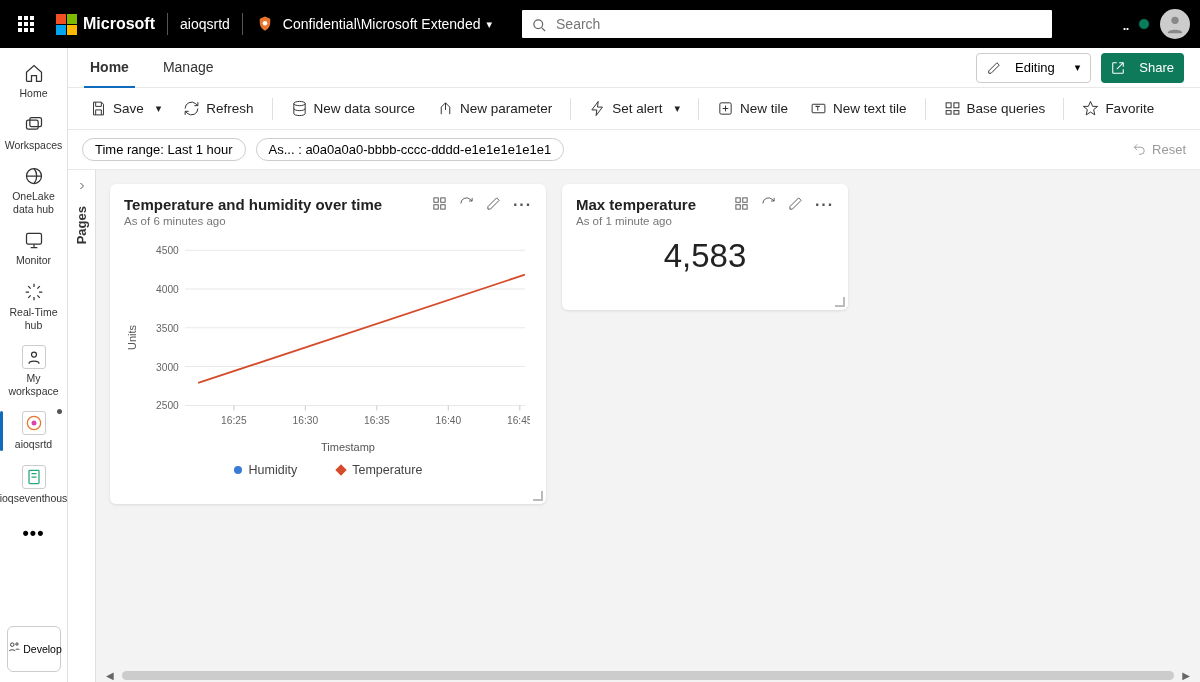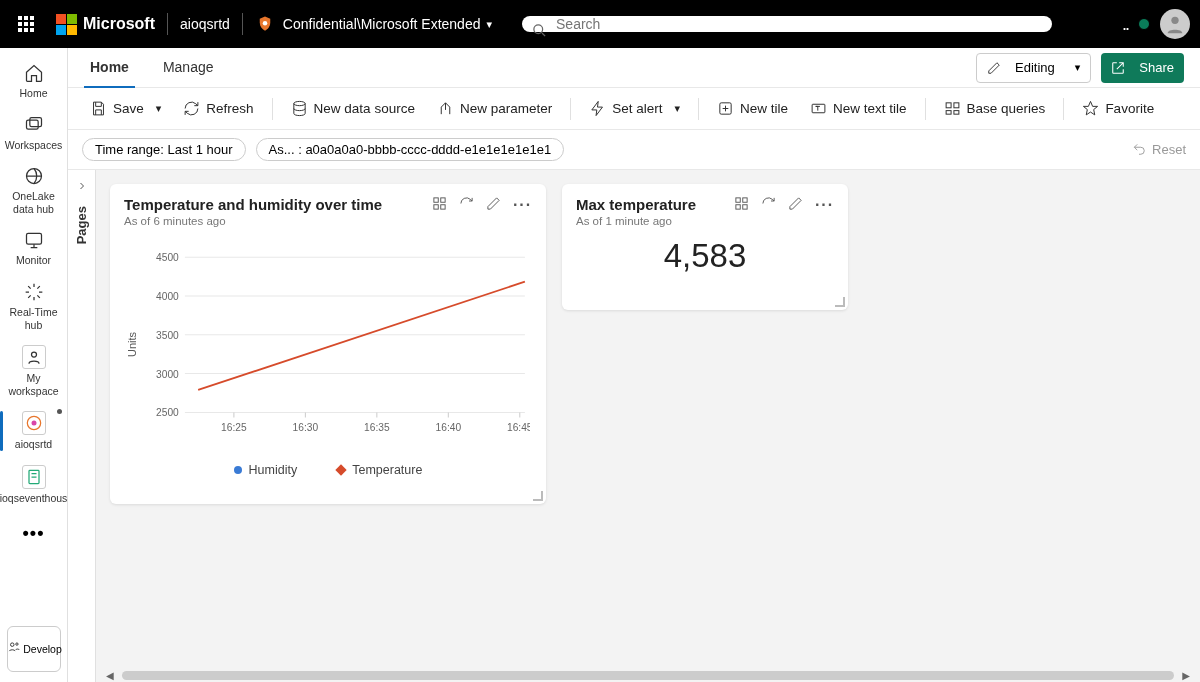--- a/index.html
+++ b/index.html
@@ -15,21 +15,21 @@
 .ms-logo-tiles span:nth-child(3){background:#00a4ef}
 .ms-logo-tiles span:nth-child(4){background:#ffb900}
 .ms-text{font-size:16px;font-weight:600}
 .vsep{width:1px;height:22px;background:#555;margin:0 12px}
 .ctx{font-size:14px}
 .shield-badge{width:20px;height:20px;margin-right:8px;display:flex;align-items:center;justify-content:center}
 .shield-badge svg{width:18px;height:18px}
 .conf{display:flex;align-items:center;font-size:14px;cursor:pointer}
 .chev{margin-left:6px;font-size:11px}
 .search-wrap{flex:1;margin:0 18px;max-width:530px;margin-left:30px}
-.search{width:100%;height:16px;background:#fff;border:none;border-radius:16px;padding:0 22px 0 34px;font-size:14px;color:#555}
+.search{width:100%;height:28px;background:#fff;border:none;border-radius:1px;padding:0 22px 0 34px;font-size:14px;color:#555}
 .search-wrap{position:relative}
 .search-ico{position:absolute;left:10px;top:8px;color:#666}
 .top-right{margin-left:auto;display:flex;align-items:center;gap:10px}
 .presence{width:12px;height:12px;border-radius:50%;background:#0a7d5a;border:1px solid #000}
 .avatar{width:30px;height:30px;border-radius:50%;background:#ccc;display:flex;align-items:center;justify-content:center}
 .avatar svg{width:22px;height:22px;fill:#888}
 
 .shell{flex:1;display:flex;min-height:0}
 .leftnav{width:68px;background:#fff;border-right:1px solid #e0e0e0;display:flex;flex-direction:column;align-items:center;padding-top:8px;overflow:hidden}
 .nav-item{width:60px;display:flex;flex-direction:column;align-items:center;padding:6px 0;cursor:pointer;font-size:10.5px;color:#333;text-align:center;line-height:1.2;margin-bottom:2px}
@@ -402,20 +402,21 @@
                 <g font-size="10" fill="#666" text-anchor="middle">
                   <text x="90" y="180">16:25</text>
                   <text x="160" y="180">16:30</text>
                   <text x="230" y="180">16:35</text>
                   <text x="300" y="180">16:40</text>
                   <text x="370" y="180">16:45</text>
                 </g>
                 <path d="M55 140 L375 34" stroke="#d64b2b" stroke-width="1.8" fill="none"></path>
               </svg>
             </div>
+            <div class="x-axis-label">Timestamp</div>
             <div class="legend">
               <div class="leg-item">
                   <span class="leg-dot" style="background:#3a7bd5"></span>
                   <span>Humidity</span>
                 </div>
               <div class="leg-item">
                   <span class="leg-diam" style="background:#d64b2b"></span>
                   <span>Temperature</span>
                 </div>
             </div>

